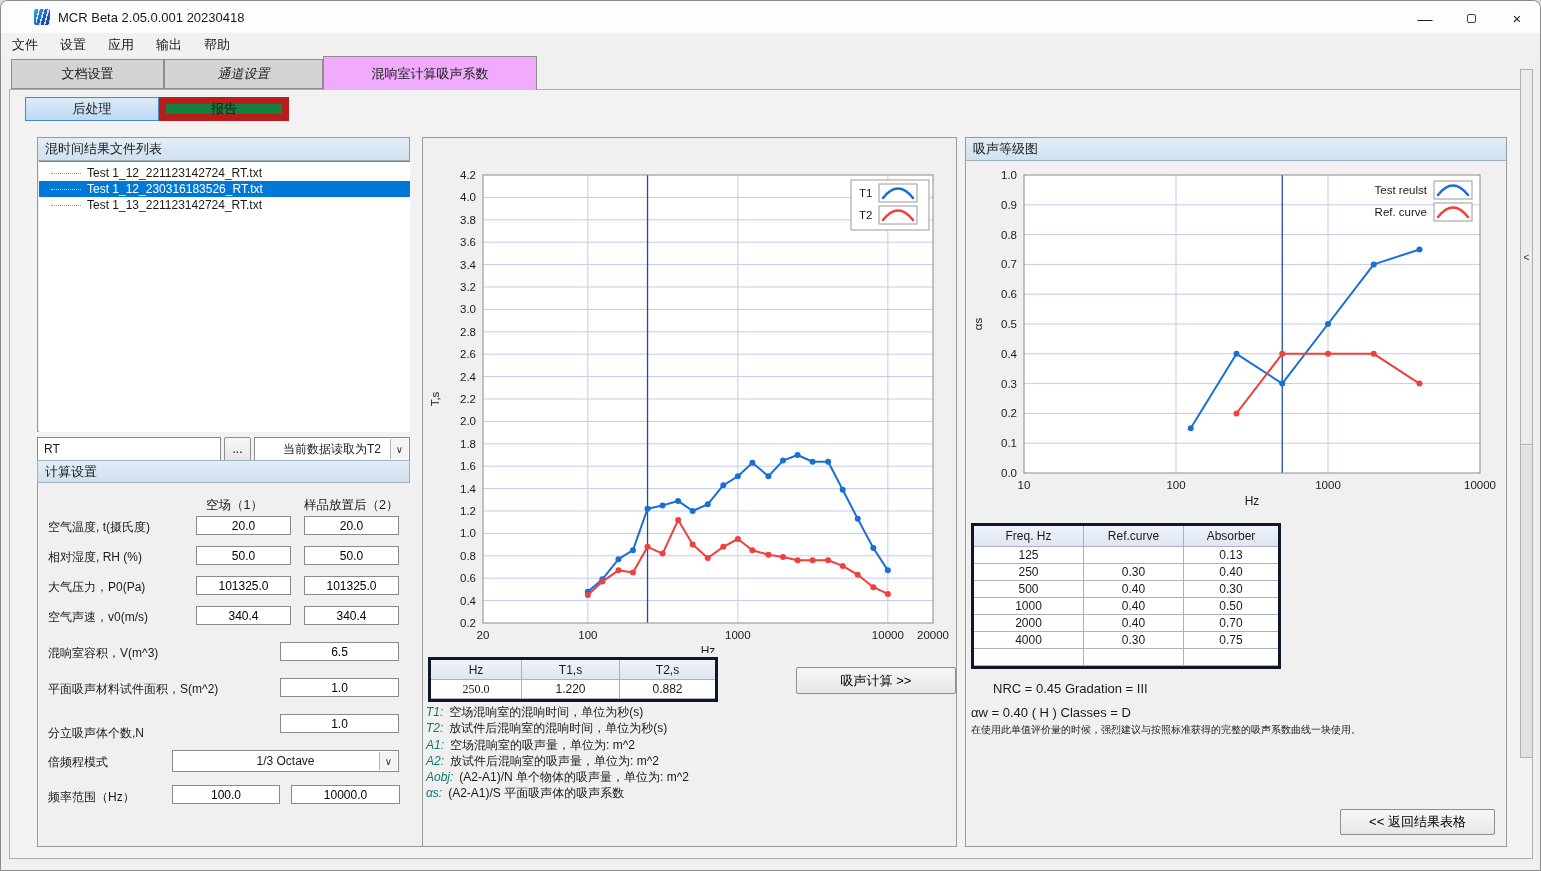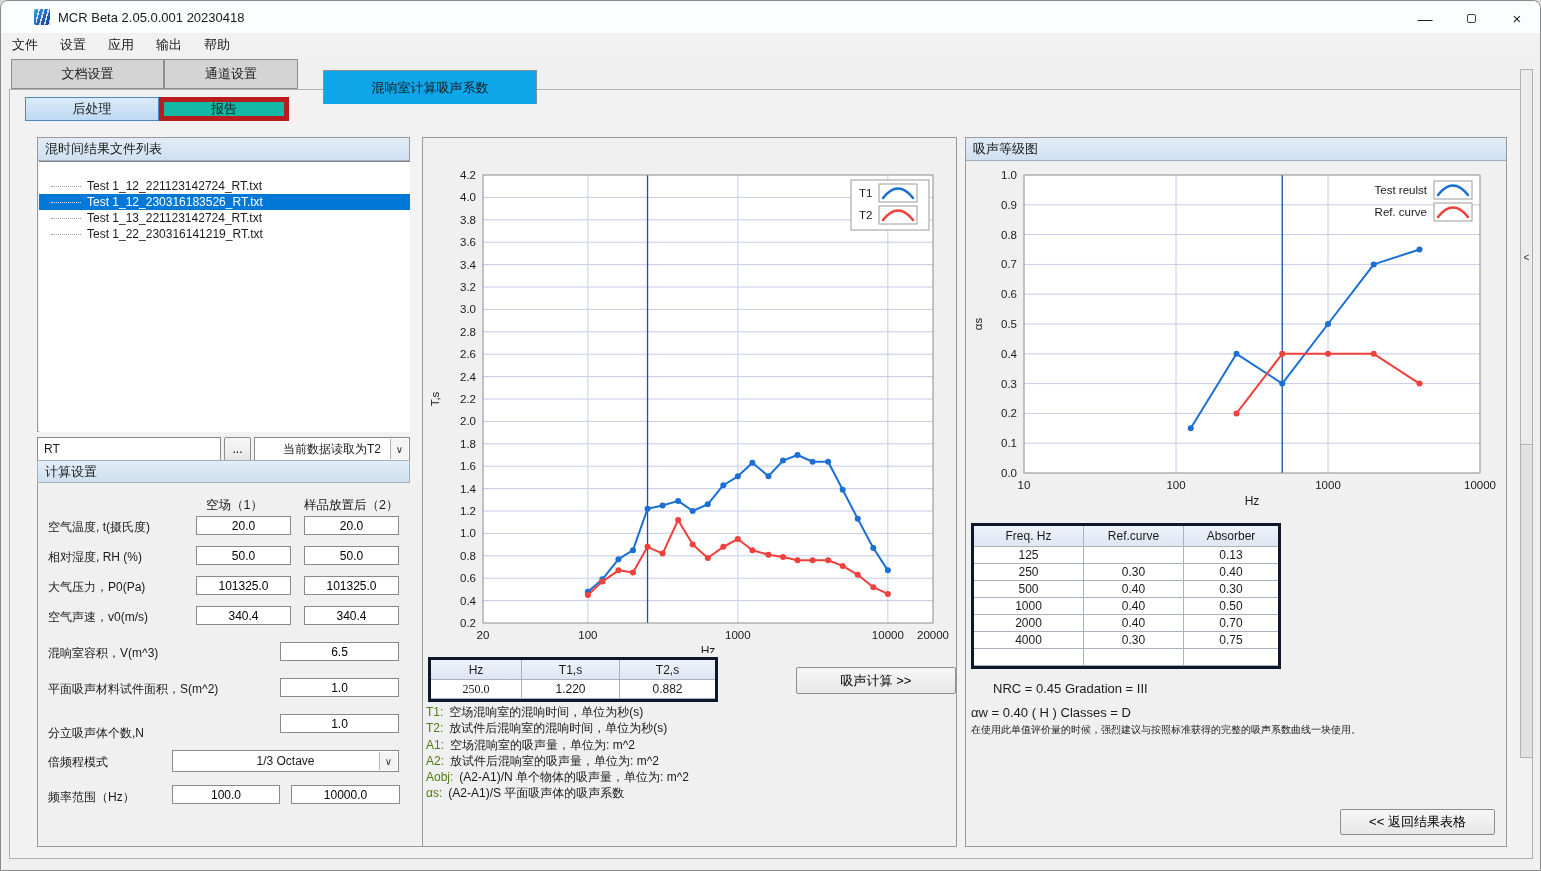--- a/index.html
+++ b/index.html
@@ -21,46 +21,46 @@
   #btn-max span { width:9px; height:9px; border:1px solid #444; border-radius:2px; display:block; }
 
   
   #menubar { position:absolute; left:0; top:32px; width:100%; height:23px; background:#f1f1f1; display:flex; align-items:center; }
   .menu-item { font-size:13px; padding:2px 11px; }
 
   
   #tabstrip { position:absolute; left:0; top:55px; width:100%; height:33px; }
   .tab { position:absolute; top:3px; height:30px; background:#d4d4d4; border:1px solid #8e8e8e;
     display:flex; align-items:center; justify-content:center; font-size:13px; }
-  .tab.active { background:#0ea5e9; top:14px; height:34px; border-bottom:none; z-index:3; }
+  .tab.active { background:#f0abfc; top:0; height:34px; border-bottom:none; z-index:3; }
 
   
   #content { position:absolute; left:8px; top:88px; width:1524px; height:770px;
     background:#f2f2f2; border:1px solid #b0b0b0; }
-  .subtab { position:absolute; height:24px; border:5px solid #b91c1c; background:#14b8a6;
+  .subtab { position:absolute; height:24px; border:7px solid #b91c1c; background:#15803d;
     display:flex; align-items:center; justify-content:center; font-size:13px; }
   .subtab.active { background:linear-gradient(#dcebf9,#bcd9f3); border:1px solid #4a86c8; }
   #subtab-post { left:15px; top:7px; width:134px; }
   #subtab-report { left:149px; top:7px; width:130px; }
 
   
   .group { position:absolute; border:1px solid #9a9a9a; background:#f0f0f0; }
   .group-header { position:absolute; left:0; top:0; width:100%; height:23px;
     background:linear-gradient(#e2edf7,#cfe0f0); border-bottom:1px solid #9fb0c0;
     font-size:13px; line-height:22px; padding-left:7px; }
   #files-group  { left:27px;  top:47px; width:373px; height:295px; }
   #calc-header  { position:absolute; left:27px; top:370px; width:373px; height:23px;
     background:linear-gradient(#e2edf7,#cfe0f0); border:1px solid #9fb0c0; font-size:13px; line-height:21px; padding-left:7px; }
   #calc-group   { left:27px;  top:393px; width:440px; height:364px; border-top:none; }
   #rt-group     { left:412px; top:47px; width:535px; height:710px; }
   #abs-group    { left:955px; top:47px; width:542px; height:710px; }
 
   
   #file-list { position:absolute; left:1px; top:23px; width:371px; height:271px; background:#fff;
-    border-top:1px solid #808080; overflow:hidden; padding-top:16px; }
+    border-top:1px solid #808080; overflow:hidden; padding-top:3px; }
   .file-item { height:16px; display:flex; align-items:center; font-size:12px; white-space:nowrap; }
   .tree-dots { width:30px; height:1px; border-bottom:1px dotted #9a9a9a; margin:0 6px 0 12px; flex:none; }
   .file-item.selected { background:#0078d7; color:#fff; }
   .file-item.selected .tree-dots { border-color:#cfe3f5; }
 
   
   .tbox { position:absolute; background:#fff; border:1px solid #8a8a8a; font-size:12px;
     font-family:"Liberation Sans","DejaVu Sans",sans-serif; color:#1a1a1a; }
   #rt-input { left:27px; top:347px; width:184px; height:24px; padding-left:6px; }
   #rt-browse { position:absolute; left:214px; top:347px; width:27px; height:24px; font-size:12px; }
@@ -93,21 +93,21 @@
   #rt-readout { left:5px; top:519px; }
   #freq-table { left:5px; top:385px; }
 
   .btn { position:absolute; background:linear-gradient(#f7f7f7,#e7e7e7); border:1px solid #8f8f8f;
     border-radius:2px; font-size:13px; display:flex; align-items:center; justify-content:center; }
   #calc-btn { left:373px; top:529px; width:160px; height:27px; }
   #back-btn { left:374px; top:671px; width:155px; height:26px; }
 
   
   #notes { position:absolute; left:3px; top:566px; font-size:12px; line-height:16.3px; }
-  .note-label { color:#4d7c0f; margin-right:6px; }
+  .note-label { color:#0f766e; margin-right:6px;font-style:italic; }
 
   #nrc-line { position:absolute; left:27px; top:543px; font-size:13px; }
   #aw-line  { position:absolute; left:5px;  top:567px; font-size:13px; }
   #advice   { position:absolute; left:5px;  top:585px; font-size:10px; }
 
   
   #side-strip { position:absolute; left:1519px; top:68px; width:13px; height:689px;
     background:#ececec; border:1px solid #b0b0b0; }
   #side-strip .expander { position:absolute; left:0; top:0; width:100%; height:375px;
     border-bottom:1px solid #b0b0b0; display:flex; align-items:center; justify-content:center;
@@ -132,21 +132,21 @@
   <div id="menubar">
       <span class="menu-item">文件</span>
       <span class="menu-item">设置</span>
       <span class="menu-item">应用</span>
       <span class="menu-item">输出</span>
       <span class="menu-item">帮助</span>
     </div>
 
   <div id="tabstrip">
       <div class="tab" style="left: 10px; width: 153px;">文档设置</div>
-      <div class="tab" style="left: 163px; width: 134px;">通道设置</div>
+      <div class="tab" style="left: 163px; width: 159px; font-style: italic;">通道设置</div>
       <div class="tab active" style="left: 322px; width: 214px;">混响室计算吸声系数</div>
     </div>
 
   <div id="content">
 
     <div class="subtab active" id="subtab-post">后处理</div>
     <div class="subtab" id="subtab-report">报告</div>
 
     <div class="group" id="files-group">
       <div class="group-header">混时间结果文件列表</div>
@@ -155,24 +155,20 @@
             <span class="tree-dots"></span>
             <span>Test 1_12_221123142724_RT.txt</span>
           </div>
           <div class="file-item selected">
             <span class="tree-dots"></span>
             <span>Test 1_12_230316183526_RT.txt</span>
           </div>
           <div class="file-item">
             <span class="tree-dots"></span>
             <span>Test 1_13_221123142724_RT.txt</span>
-          </div>
-          <div class="file-item">
-            <span class="tree-dots"></span>
-            <span>Test 1_22_230316141219_RT.txt</span>
           </div>
         </div>
     </div>
 
     <input class="tbox" id="rt-input" value="RT" style="">
     <button id="rt-browse" class="btn" style="position:absolute;">...</button>
     <div id="rt-mode">
       <span>当前数据读取为T2</span>
       <span class="dd-arrow">∨</span>
     </div>

